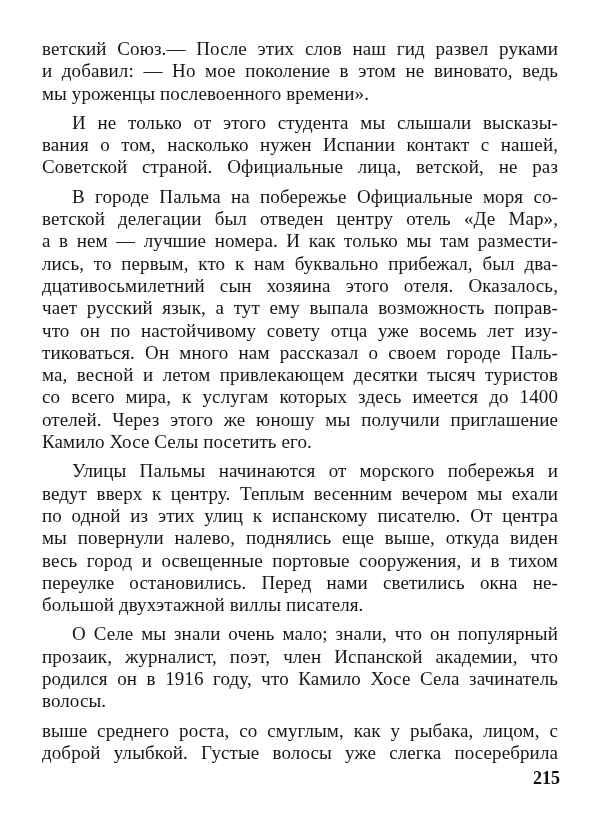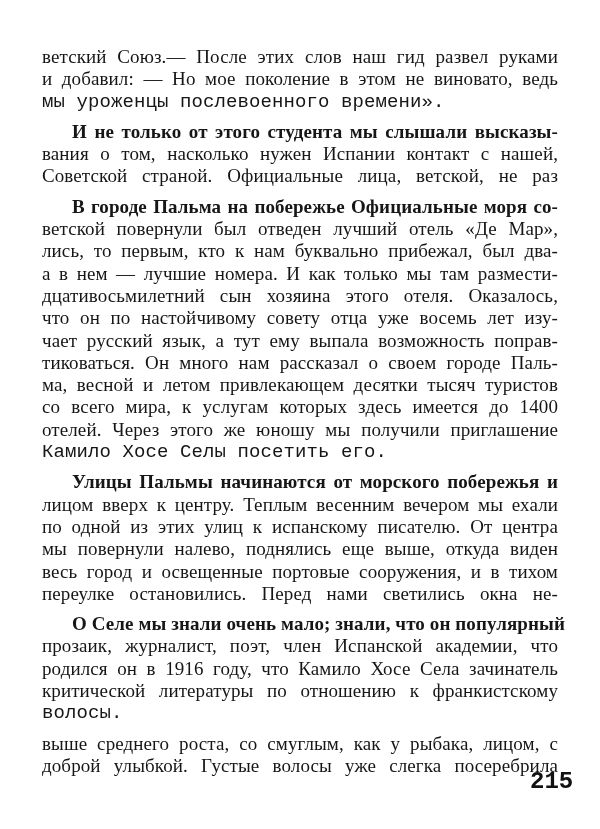--- a/index.html
+++ b/index.html
@@ -2,31 +2,31 @@
 <html><head>
 <meta charset="utf-8">
 <style>
   html, body { margin: 0; padding: 0; background: #ffffff; }
   body { width: 600px; height: 829px; position: relative; overflow: hidden; }
   .page {
     position: absolute; left: 42px; top: 38px; width: 516px;
     font-family: "Liberation Serif", "DejaVu Serif", serif;
     font-size: 19px; color: #161616; line-height: 22.3px;
   }
-  .para { margin: 8px 0 7px 0; }
+  .para { margin: 0 0 7px 0; }
   .line {
     display: block; white-space: nowrap; text-align: justify;
     text-align-last: justify; height: 22.3px; letter-spacing: 0.1px;
   }
-  .line.indent { padding-left: 30px; font-weight: bold; }
-  .line.last { text-align-last: left; font-family: Liberation Mono, monospace; }
+  .line.indent { padding-left: 30px; }
+  .line.last { text-align-last: left; }
   .page-number {
     position: absolute; left: 530px; top: 768px; width: 30px; text-align: right;
-    font-family: Liberation Mono, monospace;
-    font-weight: bold; font-size: 24px; color: #111;
+    font-family: Liberation Serif, serif;
+    font-weight: bold; font-size: 18px; color: #111;
   }
 </style>
 </head>
 <body>
 
 <div class="page">
 
   <div class="para">
     <span class="line">ветский Союз.— После этих слов наш гид развел руками</span>
     <span class="line">и добавил: — Но мое поколение в этом не виновато, ведь</span>
@@ -34,47 +34,47 @@
   </div>
 
   <div class="para">
     <span class="line indent">И не только от этого студента мы слышали высказы-</span>
     <span class="line">вания о том, насколько нужен Испании контакт с нашей,</span>
     <span class="line">Советской страной. Официальные лица, ветской, не раз</span>
   </div>
 
   <div class="para">
     <span class="line indent">В городе Пальма на побережье Официальные моря со-</span>
-    <span class="line">ветской повернули был отведен лучший отель «Де Мар»,</span>
+    <span class="line">ветской делегации был отведен центру отель «Де Мар»,</span>
+    <span class="line">а в нем — лучшие номера. И как только мы там размести-</span>
     <span class="line">лись, то первым, кто к нам буквально прибежал, был два-</span>
-    <span class="line">а в нем — лучшие номера. И как только мы там размести-</span>
     <span class="line">дцативосьмилетний сын хозяина этого отеля. Оказалось,</span>
+    <span class="line">чает русский язык, а тут ему выпала возможность поправ-</span>
     <span class="line">что он по настойчивому совету отца уже восемь лет изу-</span>
-    <span class="line">чает русский язык, а тут ему выпала возможность поправ-</span>
     <span class="line">тиковаться. Он много нам рассказал о своем городе Паль-</span>
     <span class="line">ма, весной и летом привлекающем десятки тысяч туристов</span>
     <span class="line">со всего мира, к услугам которых здесь имеется до 1400</span>
     <span class="line">отелей. Через этого же юношу мы получили приглашение</span>
     <span class="line last">Камило Хосе Селы посетить его.</span>
   </div>
 
   <div class="para">
     <span class="line indent">Улицы Пальмы начинаются от морского побережья и</span>
-    <span class="line">лицом вверх к центру. Теплым весенним вечером мы ехали</span>
+    <span class="line">ведут вверх к центру. Теплым весенним вечером мы ехали</span>
     <span class="line">по одной из этих улиц к испанскому писателю. От центра</span>
     <span class="line">мы повернули налево, поднялись еще выше, откуда виден</span>
     <span class="line">весь город и освещенные портовые сооружения, и в тихом</span>
     <span class="line">переулке остановились. Перед нами светились окна не-</span>
+    <span class="line last">большой двухэтажной виллы писателя.</span>
   </div>
 
   <div class="para">
     <span class="line indent">О Селе мы знали очень мало; знали, что он популярный</span>
     <span class="line">прозаик, журналист, поэт, член Испанской академии, что</span>
     <span class="line">родился он в 1916 году, что Камило Хосе Села зачинатель</span>
-    <span class="line">критической литературы по отношению к франкистскому</span>
     <span class="line last">волосы.</span>
   </div>
 
   <div class="para">
     <span class="line">выше среднего роста, со смуглым, как у рыбака, лицом, с</span>
     <span class="line">доброй улыбкой. Густые волосы уже слегка посеребрила</span>
 
   </div>
 
 </div>

